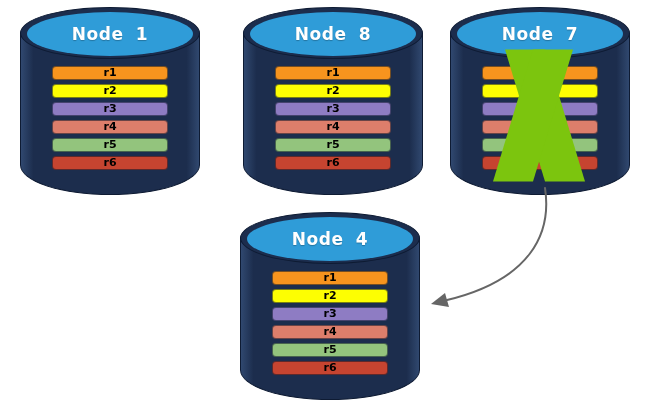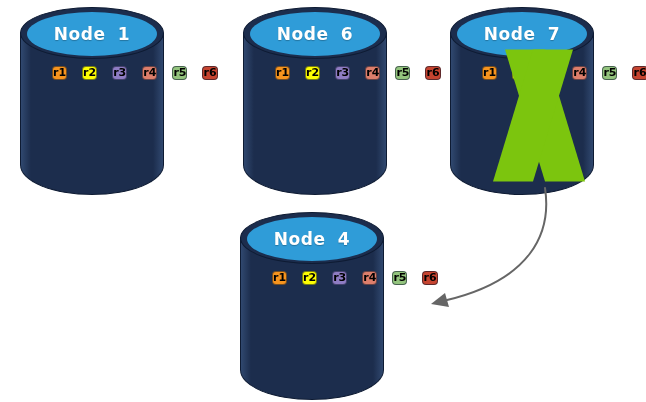--- a/index.html
+++ b/index.html
@@ -2,21 +2,21 @@
 <html style="--cylinder-body: #1C2D4D; --cylinder-top: #2F9CD8; --outline: #0E1B33; --failure-x: #7CC50E; --arrow: #666666; --row-text: #000000; --title-text: #FFFFFF;"><head>
 <meta charset="utf-8">
 <style>
   * { box-sizing: border-box; margin: 0; padding: 0; }
   html, body { width: 646px; height: 402px; background: #ffffff; overflow: hidden; }
   body { font-family: "DejaVu Sans", "Liberation Sans", sans-serif; }
 
   .stage { position: relative; width: 646px; height: 402px; background: #ffffff; }
 
   
-  .node { position: absolute; width: 144px; height: 188px; }
+  .node { position: absolute; width: 180px; height: 188px; }
   .node-1 { left: 20px;  top: 7px; }
   .node-2 { left: 243px; top: 7px; }
   .node-3 { left: 450px; top: 7px; }
   .node-4 { left: 240px; top: 212px; }
 
   .cyl-body {
     position: absolute; left: 0; right: 0; top: 26px; bottom: 0;
     background: linear-gradient(90deg,
       #30486F 0%, var(--cylinder-body, #1C2D4D) 7%,
       var(--cylinder-body, #1C2D4D) 93%, #30486F 100%);
@@ -39,21 +39,21 @@
   }
   .node-title {
     color: var(--title-text, #FFFFFF);
     font-size: 17px; font-weight: bold;
     word-spacing: 6px; letter-spacing: 0.5px;
     text-shadow: 0 1px 1px rgba(0,0,0,0.25);
   }
 
   .rows {
     position: absolute; left: 32px; right: 32px; top: 59px;
-    display: flex; gap: 15px;
+    display: flex; flex-direction: column; gap: 4px;
     z-index: 2;
   }
   .row {
     height: 14px; border-radius: 4px;
     border: 1px solid rgba(10,20,40,0.55);
     color: var(--row-text, #000000);
     font-size: 11px; font-weight: bold; line-height: 12px;
     text-align: center;
   }
 
@@ -90,21 +90,21 @@
       <div class="row" style="background: rgb(221, 126, 107);">r4</div>
       <div class="row" style="background: rgb(147, 196, 125);">r5</div>
       <div class="row" style="background: rgb(198, 68, 48);">r6</div>
     </div>
   </div>
 
   <div class="node node-2">
     <div class="cyl-body"></div>
     <div class="cyl-top">
       <div class="cyl-top-face">
-        <span class="node-title">Node 6</span>
+        <span class="node-title">Node 8</span>
       </div>
     </div>
     <div class="rows">
       <div class="row" style="background: rgb(247, 148, 30);">r1</div>
       <div class="row" style="background: rgb(253, 254, 2);">r2</div>
       <div class="row" style="background: rgb(142, 124, 195);">r3</div>
       <div class="row" style="background: rgb(221, 126, 107);">r4</div>
       <div class="row" style="background: rgb(147, 196, 125);">r5</div>
       <div class="row" style="background: rgb(198, 68, 48);">r6</div>
     </div>

